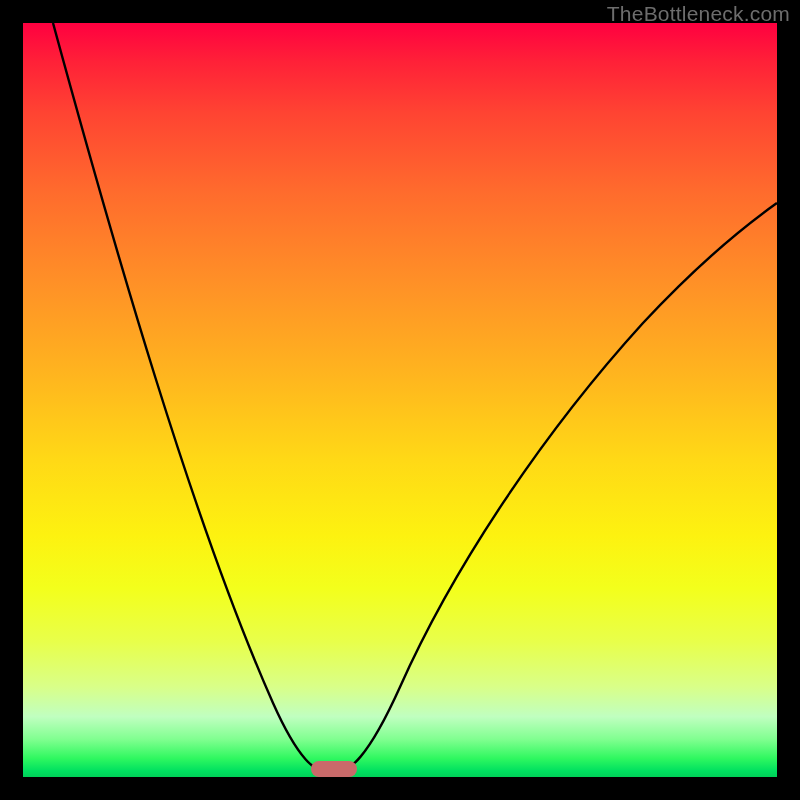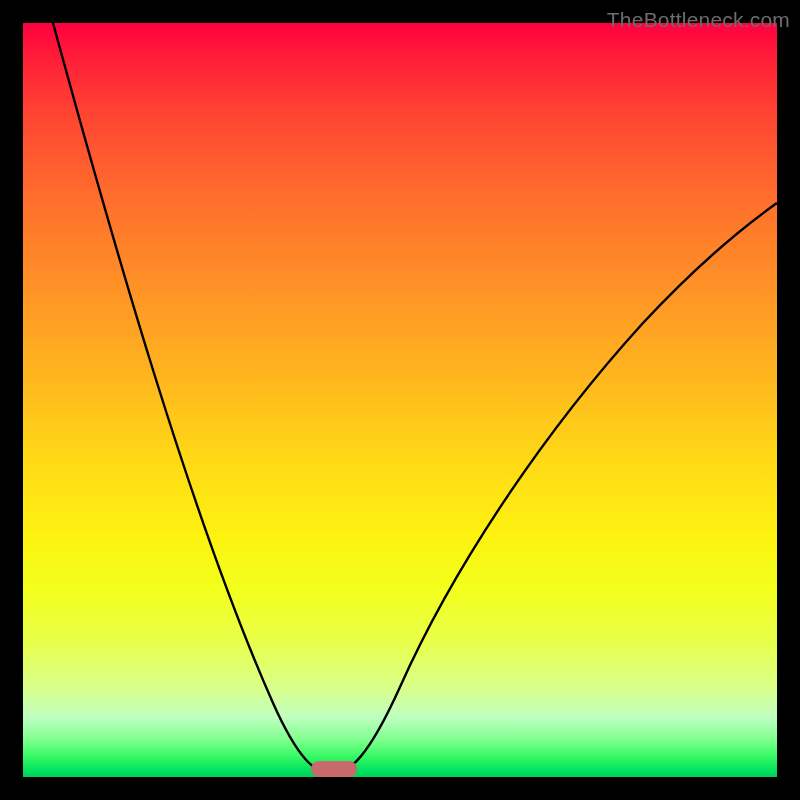--- a/index.html
+++ b/index.html
@@ -54,21 +54,21 @@
     position: absolute;
     width: 46px;
     height: 16px;
     left: 288px;
     bottom: 0px;
     background: #c96a6a;
     border-radius: 8px;
   }
   .watermark {
     position: absolute;
-    top: 8px;
+    top: 2px;
     right: 10px;
     color: #6d6d6d;
     font-size: 21px;
     letter-spacing: 0.2px;
     font-weight: 400;
   }
 </style>
 </head>
 <body>
 

